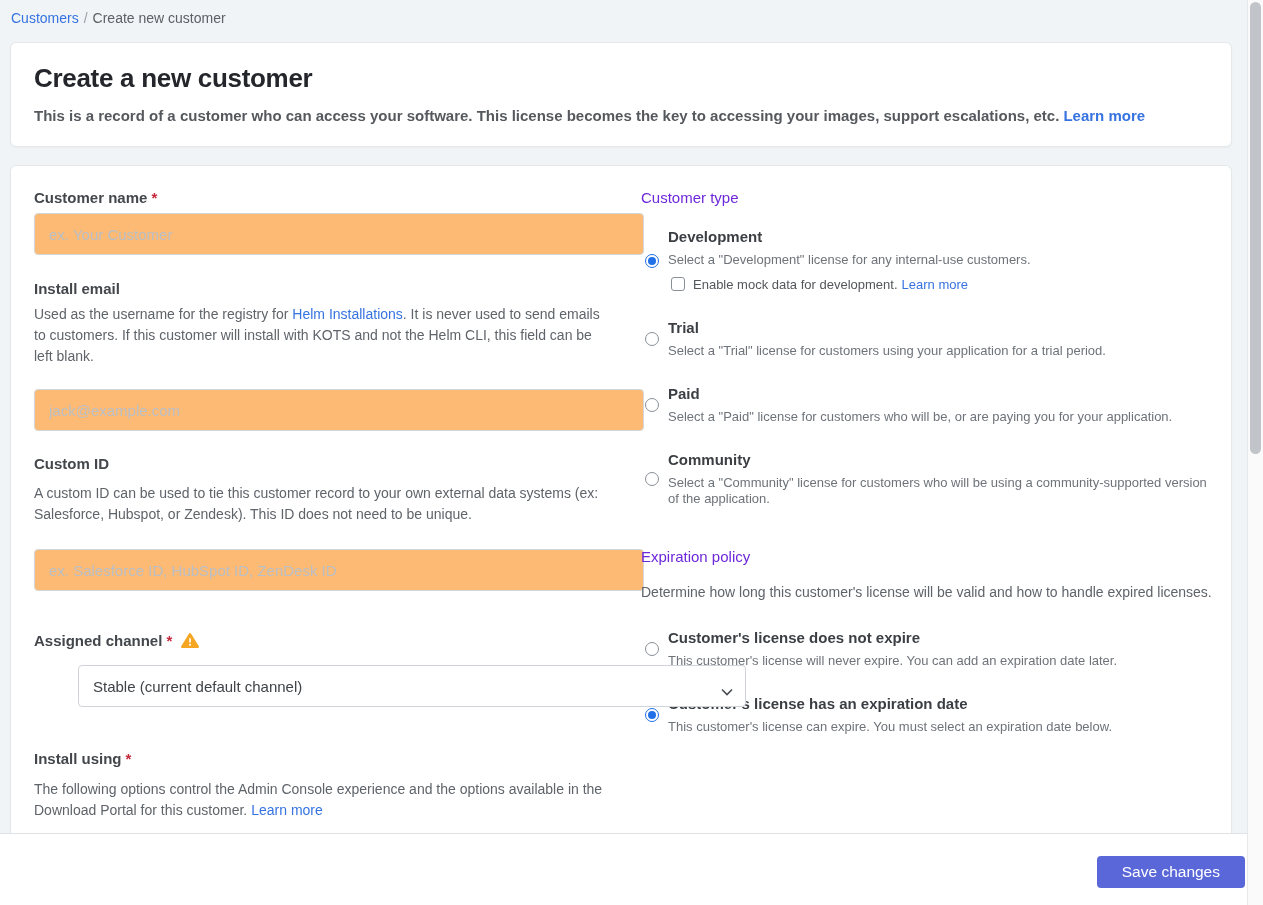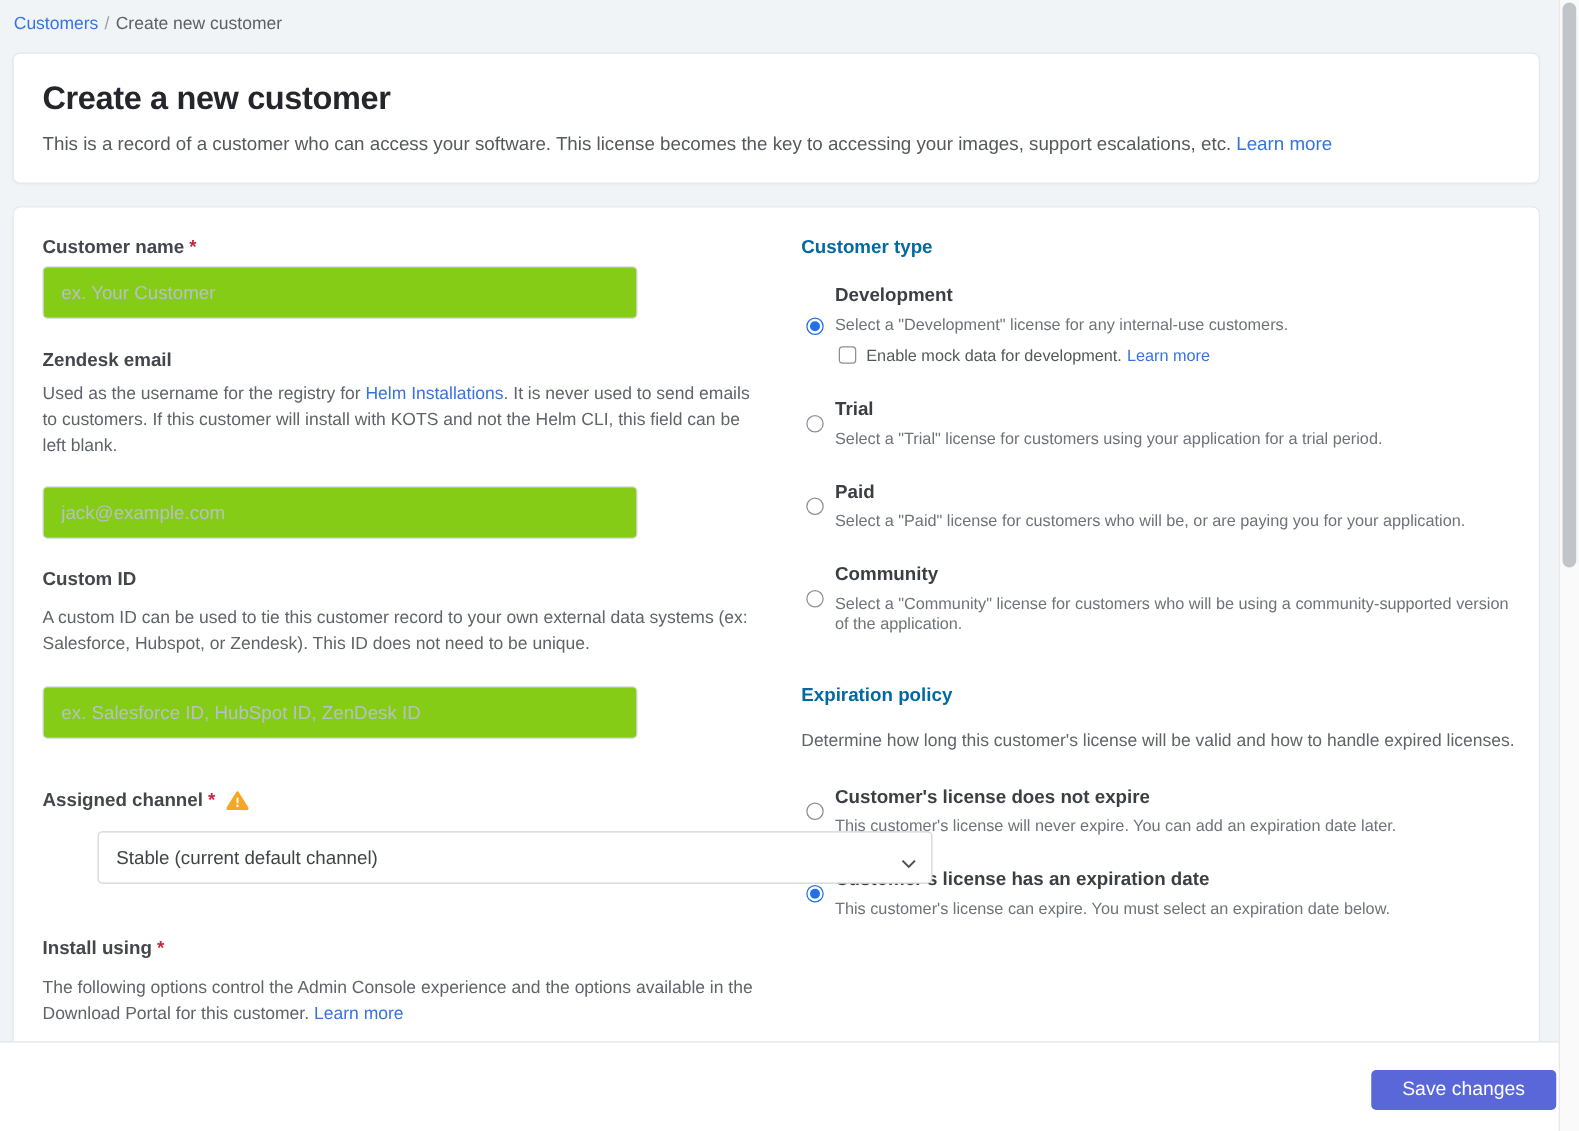--- a/index.html
+++ b/index.html
@@ -17,58 +17,58 @@
   .breadcrumb .sep { color:#9aa0a6; margin:0 5px; }
 
   
   .card {
     background:#fff; border:1px solid #e4e8ea; border-radius:6px;
     margin-left:10px; width:1222px;
     box-shadow:0 1px 2px rgba(0,0,0,.03);
   }
   .header-card { padding:20px 23px 24px; height:105px; }
   .page-title { font-size:26px; font-weight:bold; letter-spacing:-.3px; color:#24262b; }
-  .header-desc { margin-top:13px; font-size:15px; color:#55595e; }
+  .header-desc { margin-top:13px; font-size:15px; color:#55595e;font-weight:bold; }
   .header-desc a { margin-left:4px; }
 
   .main-card {
     margin-top:18px; height:668px; border-radius:6px 6px 0 0; border-bottom:none;
     padding:24px 0 0 23px; display:flex; gap:37px; overflow:hidden;
   }
   .col-left { width:570px; flex-shrink:0; }
   .col-right { width:574px; flex-shrink:0; }
 
   .field-label { font-size:15px; font-weight:bold; color:#43474c; line-height:15px; display:flex; align-items:center; }
   .req { color:#c4283b; margin-left:4px; font-weight:bold; }
   .warn-icon { margin-left:9px; display:inline-flex; }
 
   .para { font-size:14px; line-height:21px; color:#5f646a; }
 
   .text-input {
-    display:block; width:476px; height:42px; border:1px solid #d3d7db; border-radius:4px;
-    padding:0 14px; font-size:15px; color:#33363a; font-family:inherit; background:#84cc16; outline:none;
+    display:block; width:610px; height:42px; border:1px solid #d3d7db; border-radius:4px;
+    padding:0 14px; font-size:15px; color:#33363a; font-family:inherit; background:#fdba74; outline:none;
   }
   .text-input::placeholder { color:#b9bfc7; }
 
   .select-wrap { position:relative; width:668px;margin-left:44px; }
   .select-wrap select {
     appearance:none; -webkit-appearance:none; width:100%; height:42px;
     border:1px solid #d0d4d8; border-radius:4px; background:#fff;
     padding:0 30px 0 14px; font-size:15px; color:#3f4347; font-family:inherit; outline:none;
   }
   .select-wrap .chev { position:absolute; right:13px; top:17px; pointer-events:none; }
 
   
   .mt8{margin-top:8px} .mt12{margin-top:12px} .mt13{margin-top:13px}
   .mt16{margin-top:16px} .mt18{margin-top:18px} .mt22{margin-top:22px} .mt24{margin-top:24px}
   .mt25{margin-top:25px} .mt26{margin-top:26px} .mt27{margin-top:27px} .mt28{margin-top:28px}
   .mt41{margin-top:41px} .mt42{margin-top:42px} .mt44{margin-top:44px}
 
   
-  .section-heading { font-size:15px; font-weight:bold; color:#0369a1; line-height:15px; }
+  .section-heading { font-size:15px; font-weight:normal; color:#6d28d9; line-height:15px; }
 
   .option { display:flex; }
   .radio {
     width:14px; height:14px; border:1.5px solid #8a9097; border-radius:50%;
     flex-shrink:0; position:relative; margin-left:4px; background:#fff; cursor:pointer;
   }
   .radio.checked { border-color:#2270e8; }
   .radio.checked::after { content:""; position:absolute; inset:2px; border-radius:50%; background:#2270e8; }
   .r12 .radio{margin-top:12px} .r20 .radio{margin-top:20px} .r25 .radio{margin-top:25px}
   .option-body { margin-left:9px; }
@@ -120,21 +120,21 @@
 <section class="card main-card">
   <div class="col-left">
 
     <div class="field-label">
       <span>Customer name</span>
         <span class="req">*</span>
     </div>
     <input class="text-input mt8" type="text" placeholder="ex. Your Customer" style="">
 
     <div class="field-label mt26">
-      <span>Zendesk email</span>
+      <span>Install email</span>
     </div>
     <p class="para mt8"><span>Used as the username for the registry for </span><a>Helm Installations</a><span>. It is never used to send emails to customers. If this customer will install with KOTS and not the Helm CLI, this field can be left blank.</span></p>
     <input class="text-input mt22" type="text" placeholder="jack@example.com" style="">
 
     <div class="field-label mt25">
       <span>Custom ID</span>
     </div>
     <p class="para mt12">A custom ID can be used to tie this customer record to your own external data systems (ex: Salesforce, Hubspot, or Zendesk). This ID does not need to be unique.</p>
     <input class="text-input mt24" type="text" placeholder="ex. Salesforce ID, HubSpot ID, ZenDesk ID" style="">
 

